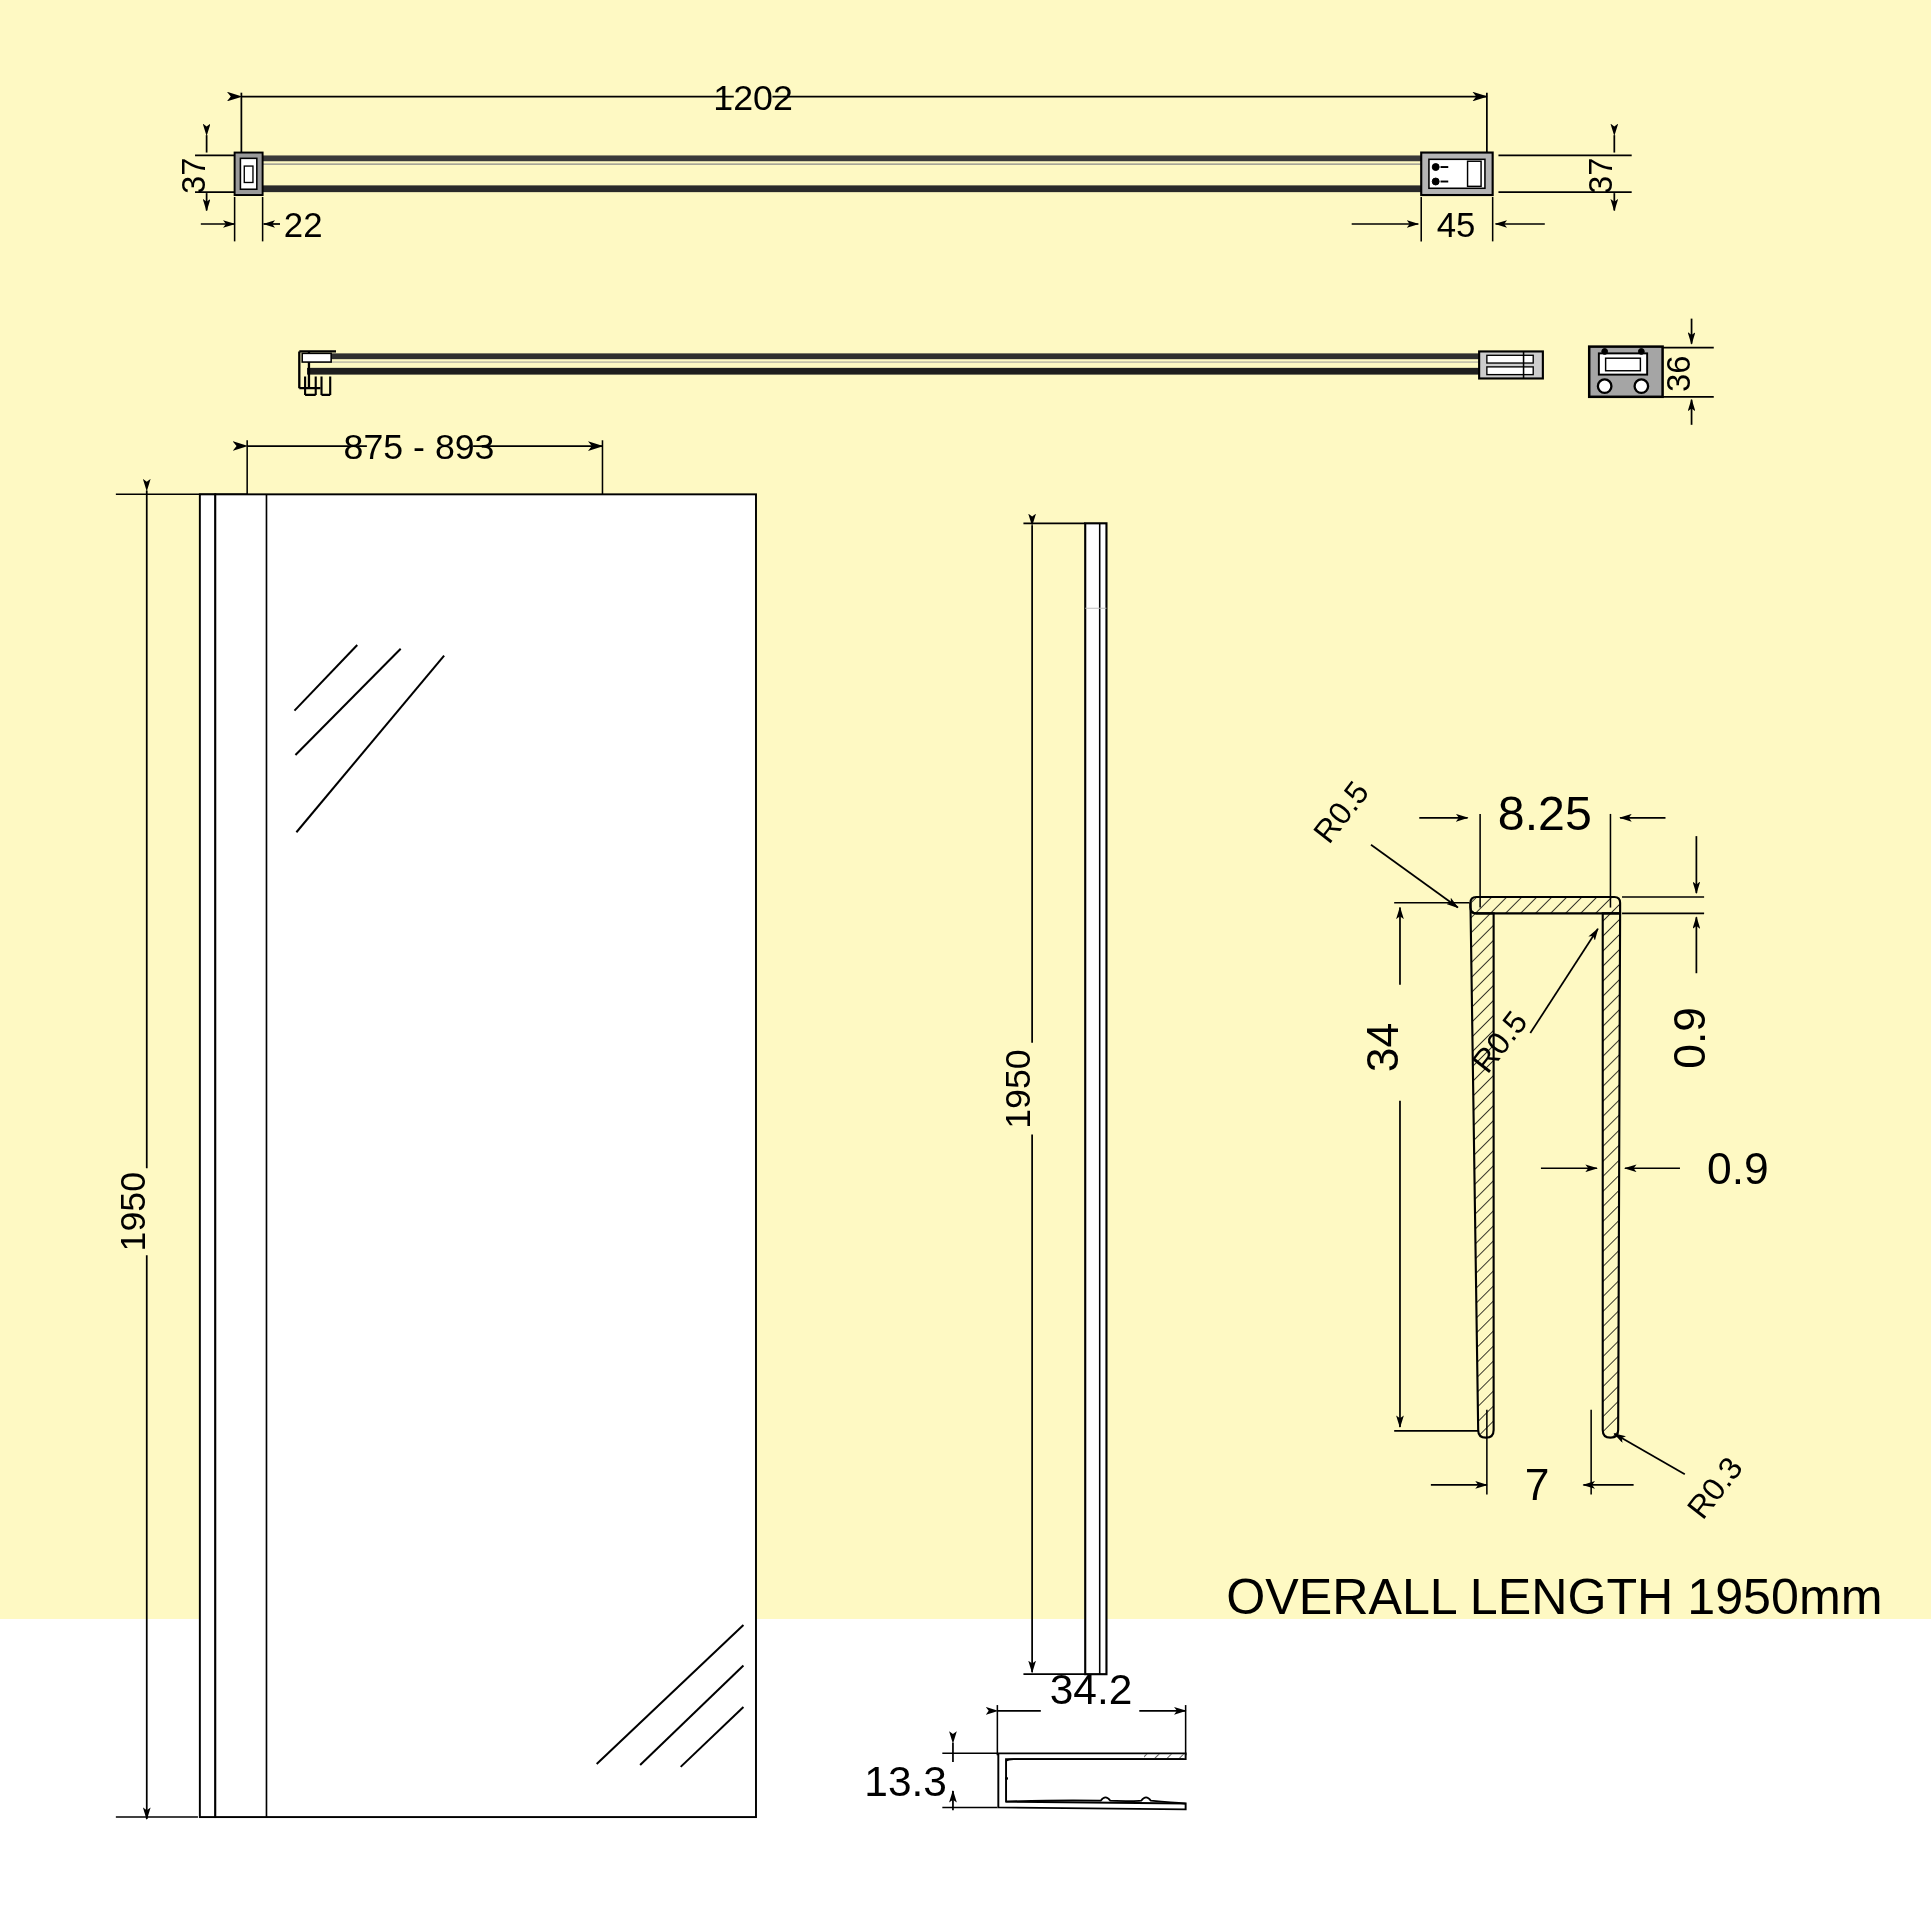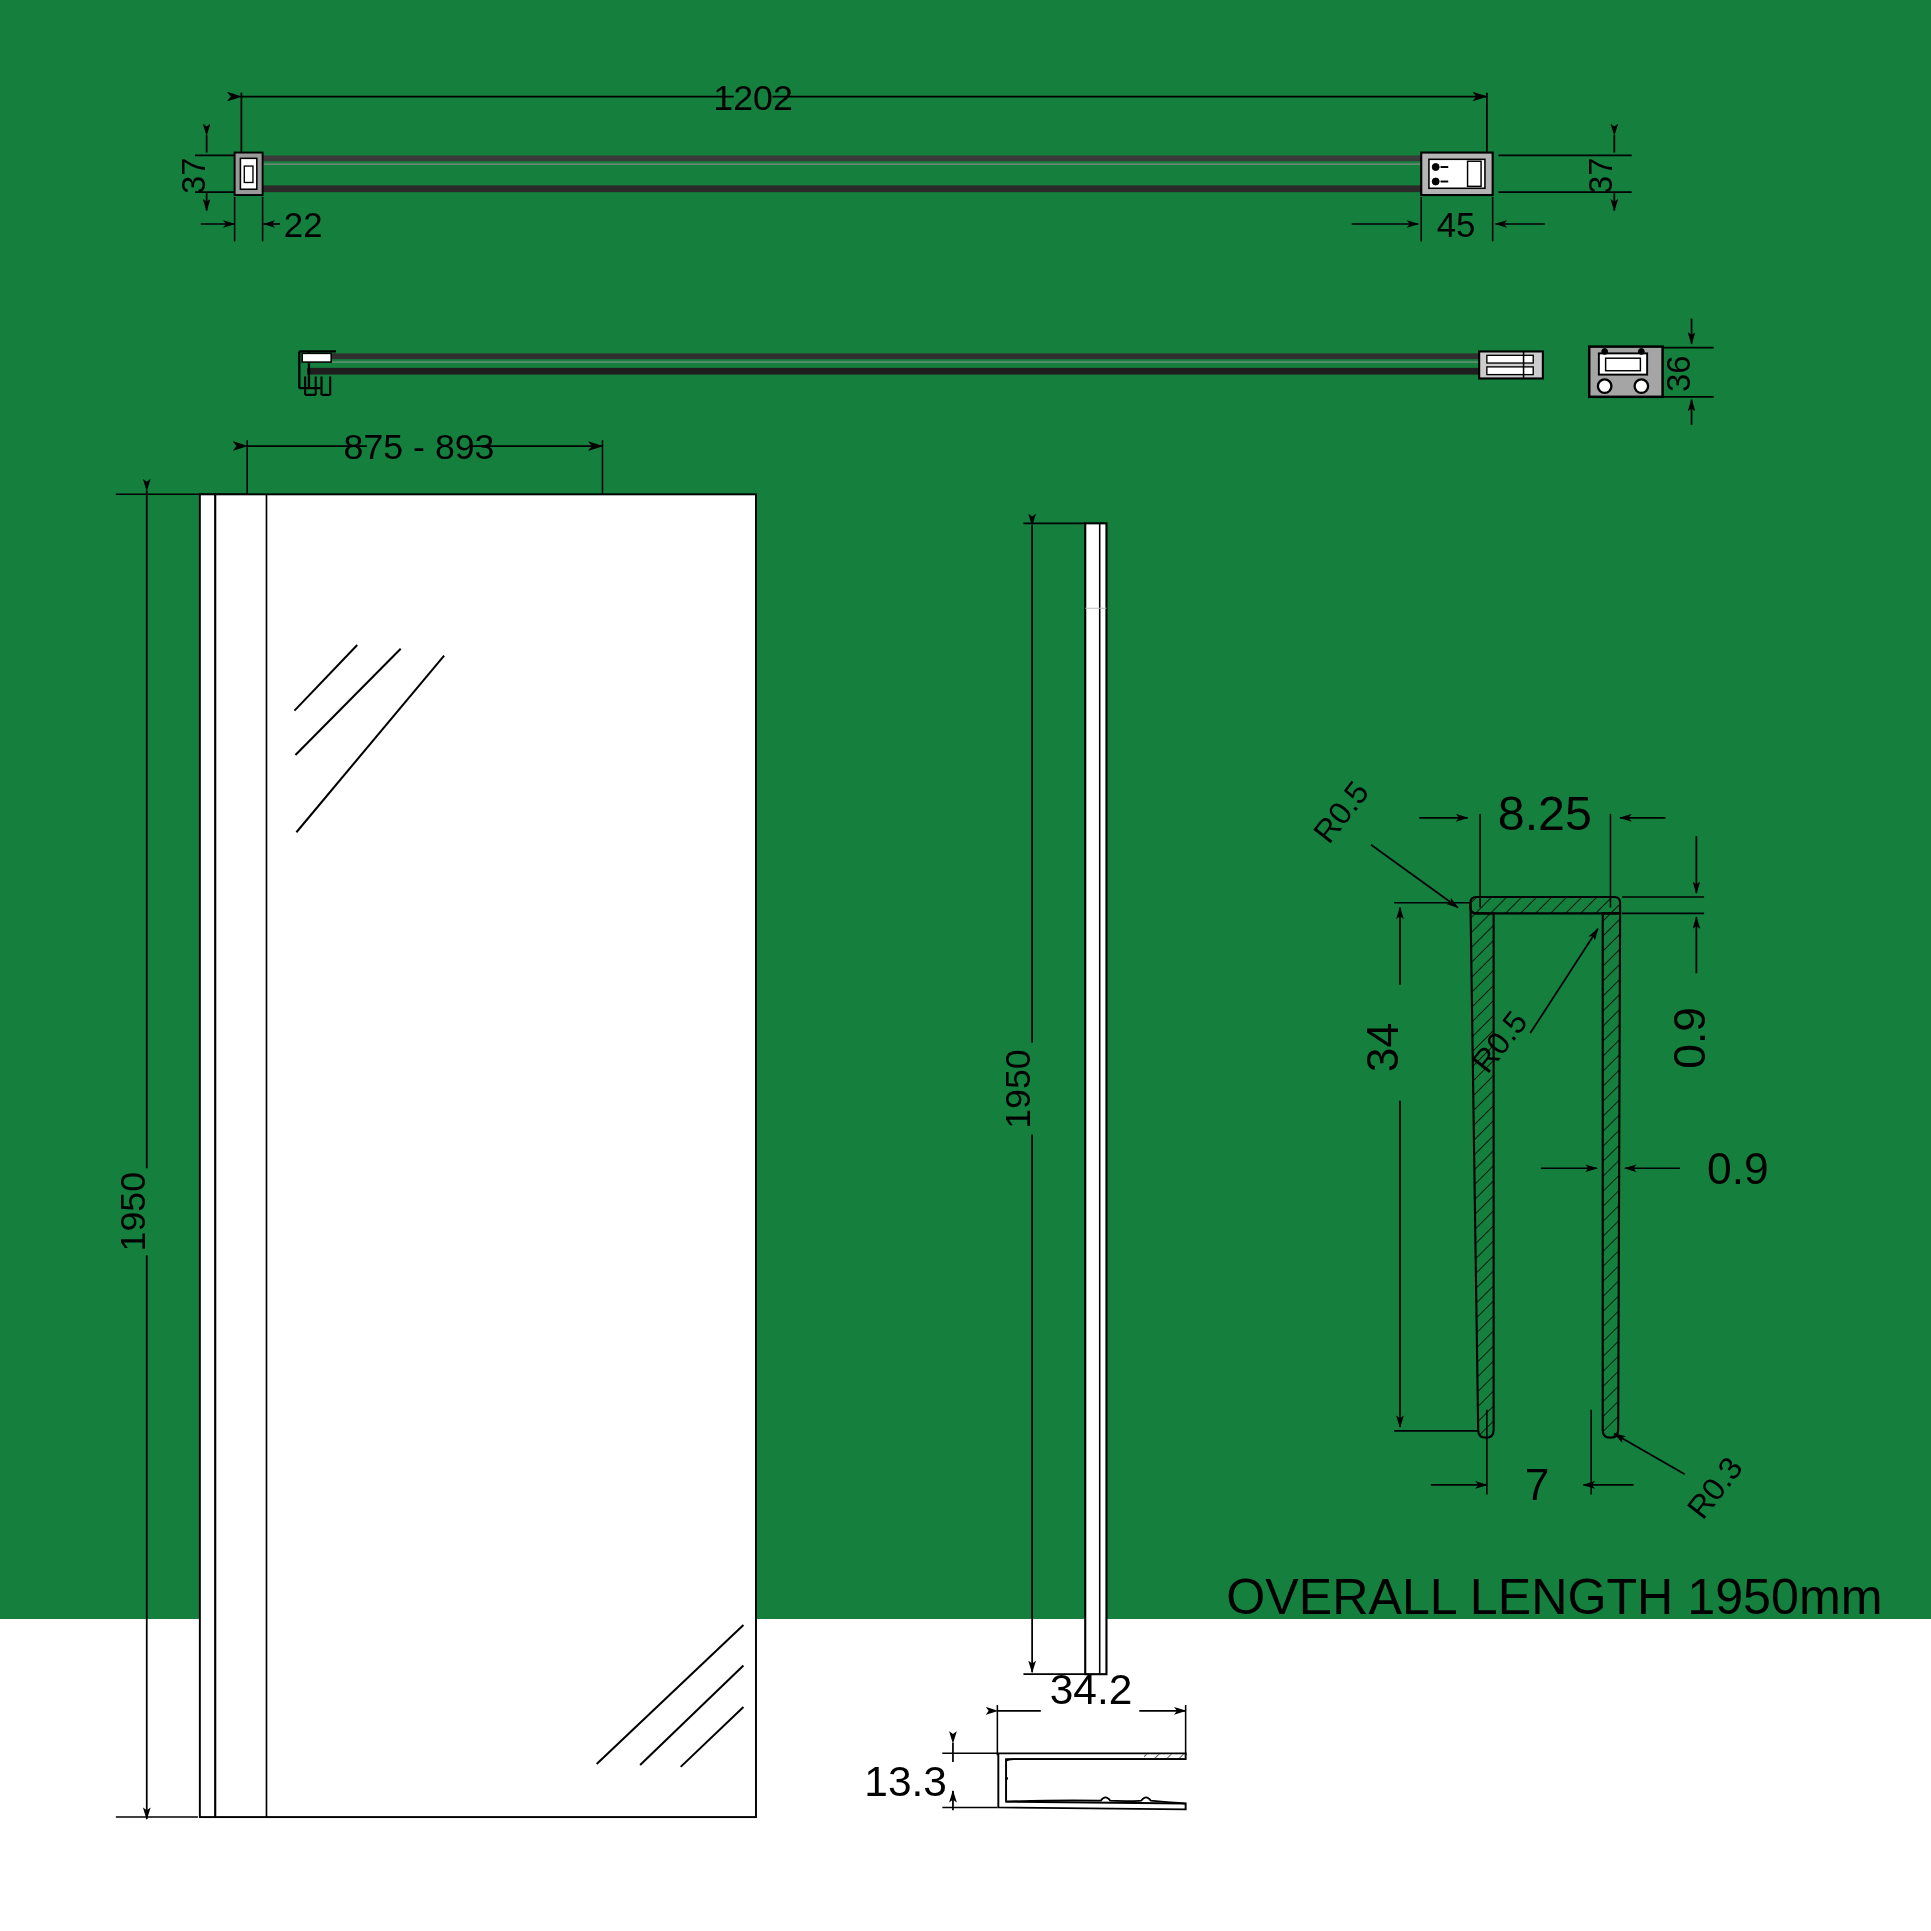--- a/index.html
+++ b/index.html
@@ -1,17 +1,17 @@
 <!DOCTYPE html>
 <html><head>
 <meta charset="utf-8">
 <style>
   html,body{margin:0;padding:0;background:#ffffff;}
   body{width:1931px;height:1931px;font-family:"Liberation Sans",sans-serif;color:#000;overflow:hidden;}
-  #sheet{position:relative;width:1931px;height:1619px;background:#15803d;}
+  #sheet{position:relative;width:1931px;height:1619px;background:#fef9c3;}
   svg{display:block;}
   .dimtext{font-family:"Liberation Sans",sans-serif;font-weight:400;fill:#000;}
 </style>
 </head>
 <body>
 
 <div id="sheet">
 
 <svg width="1931" height="1931" viewBox="0 0 2000 2000" xmlns="http://www.w3.org/2000/svg">
   <defs>

